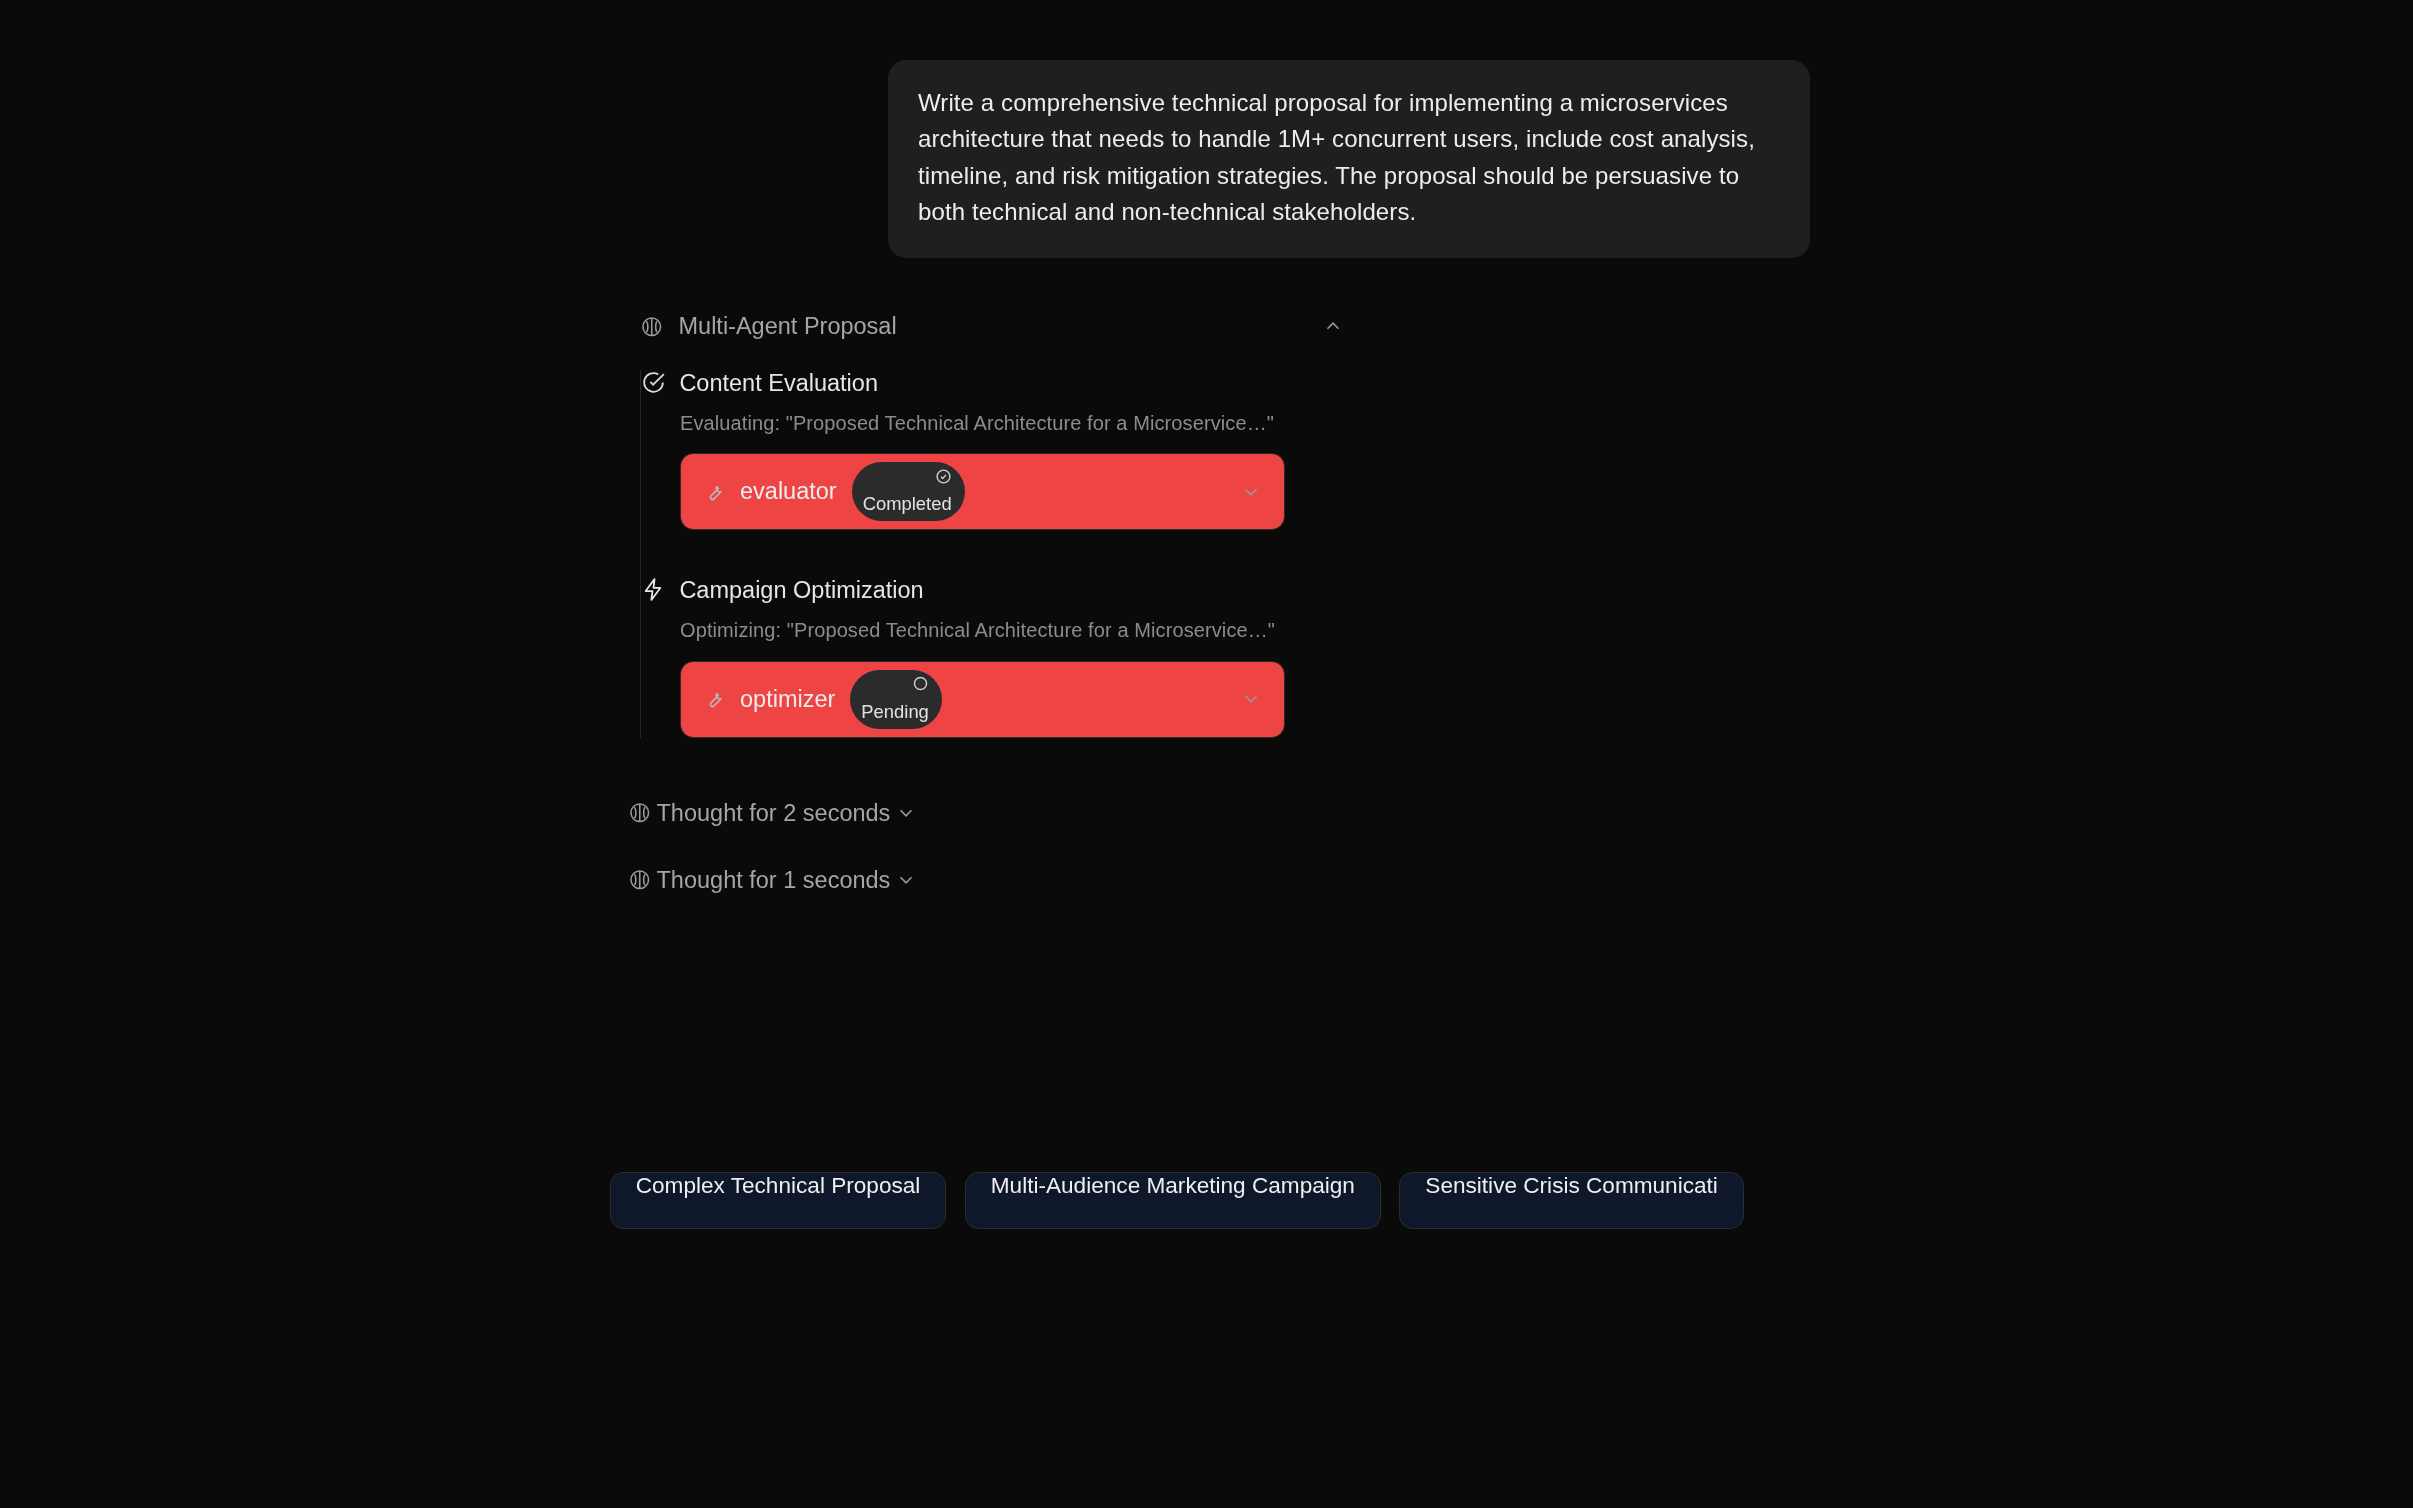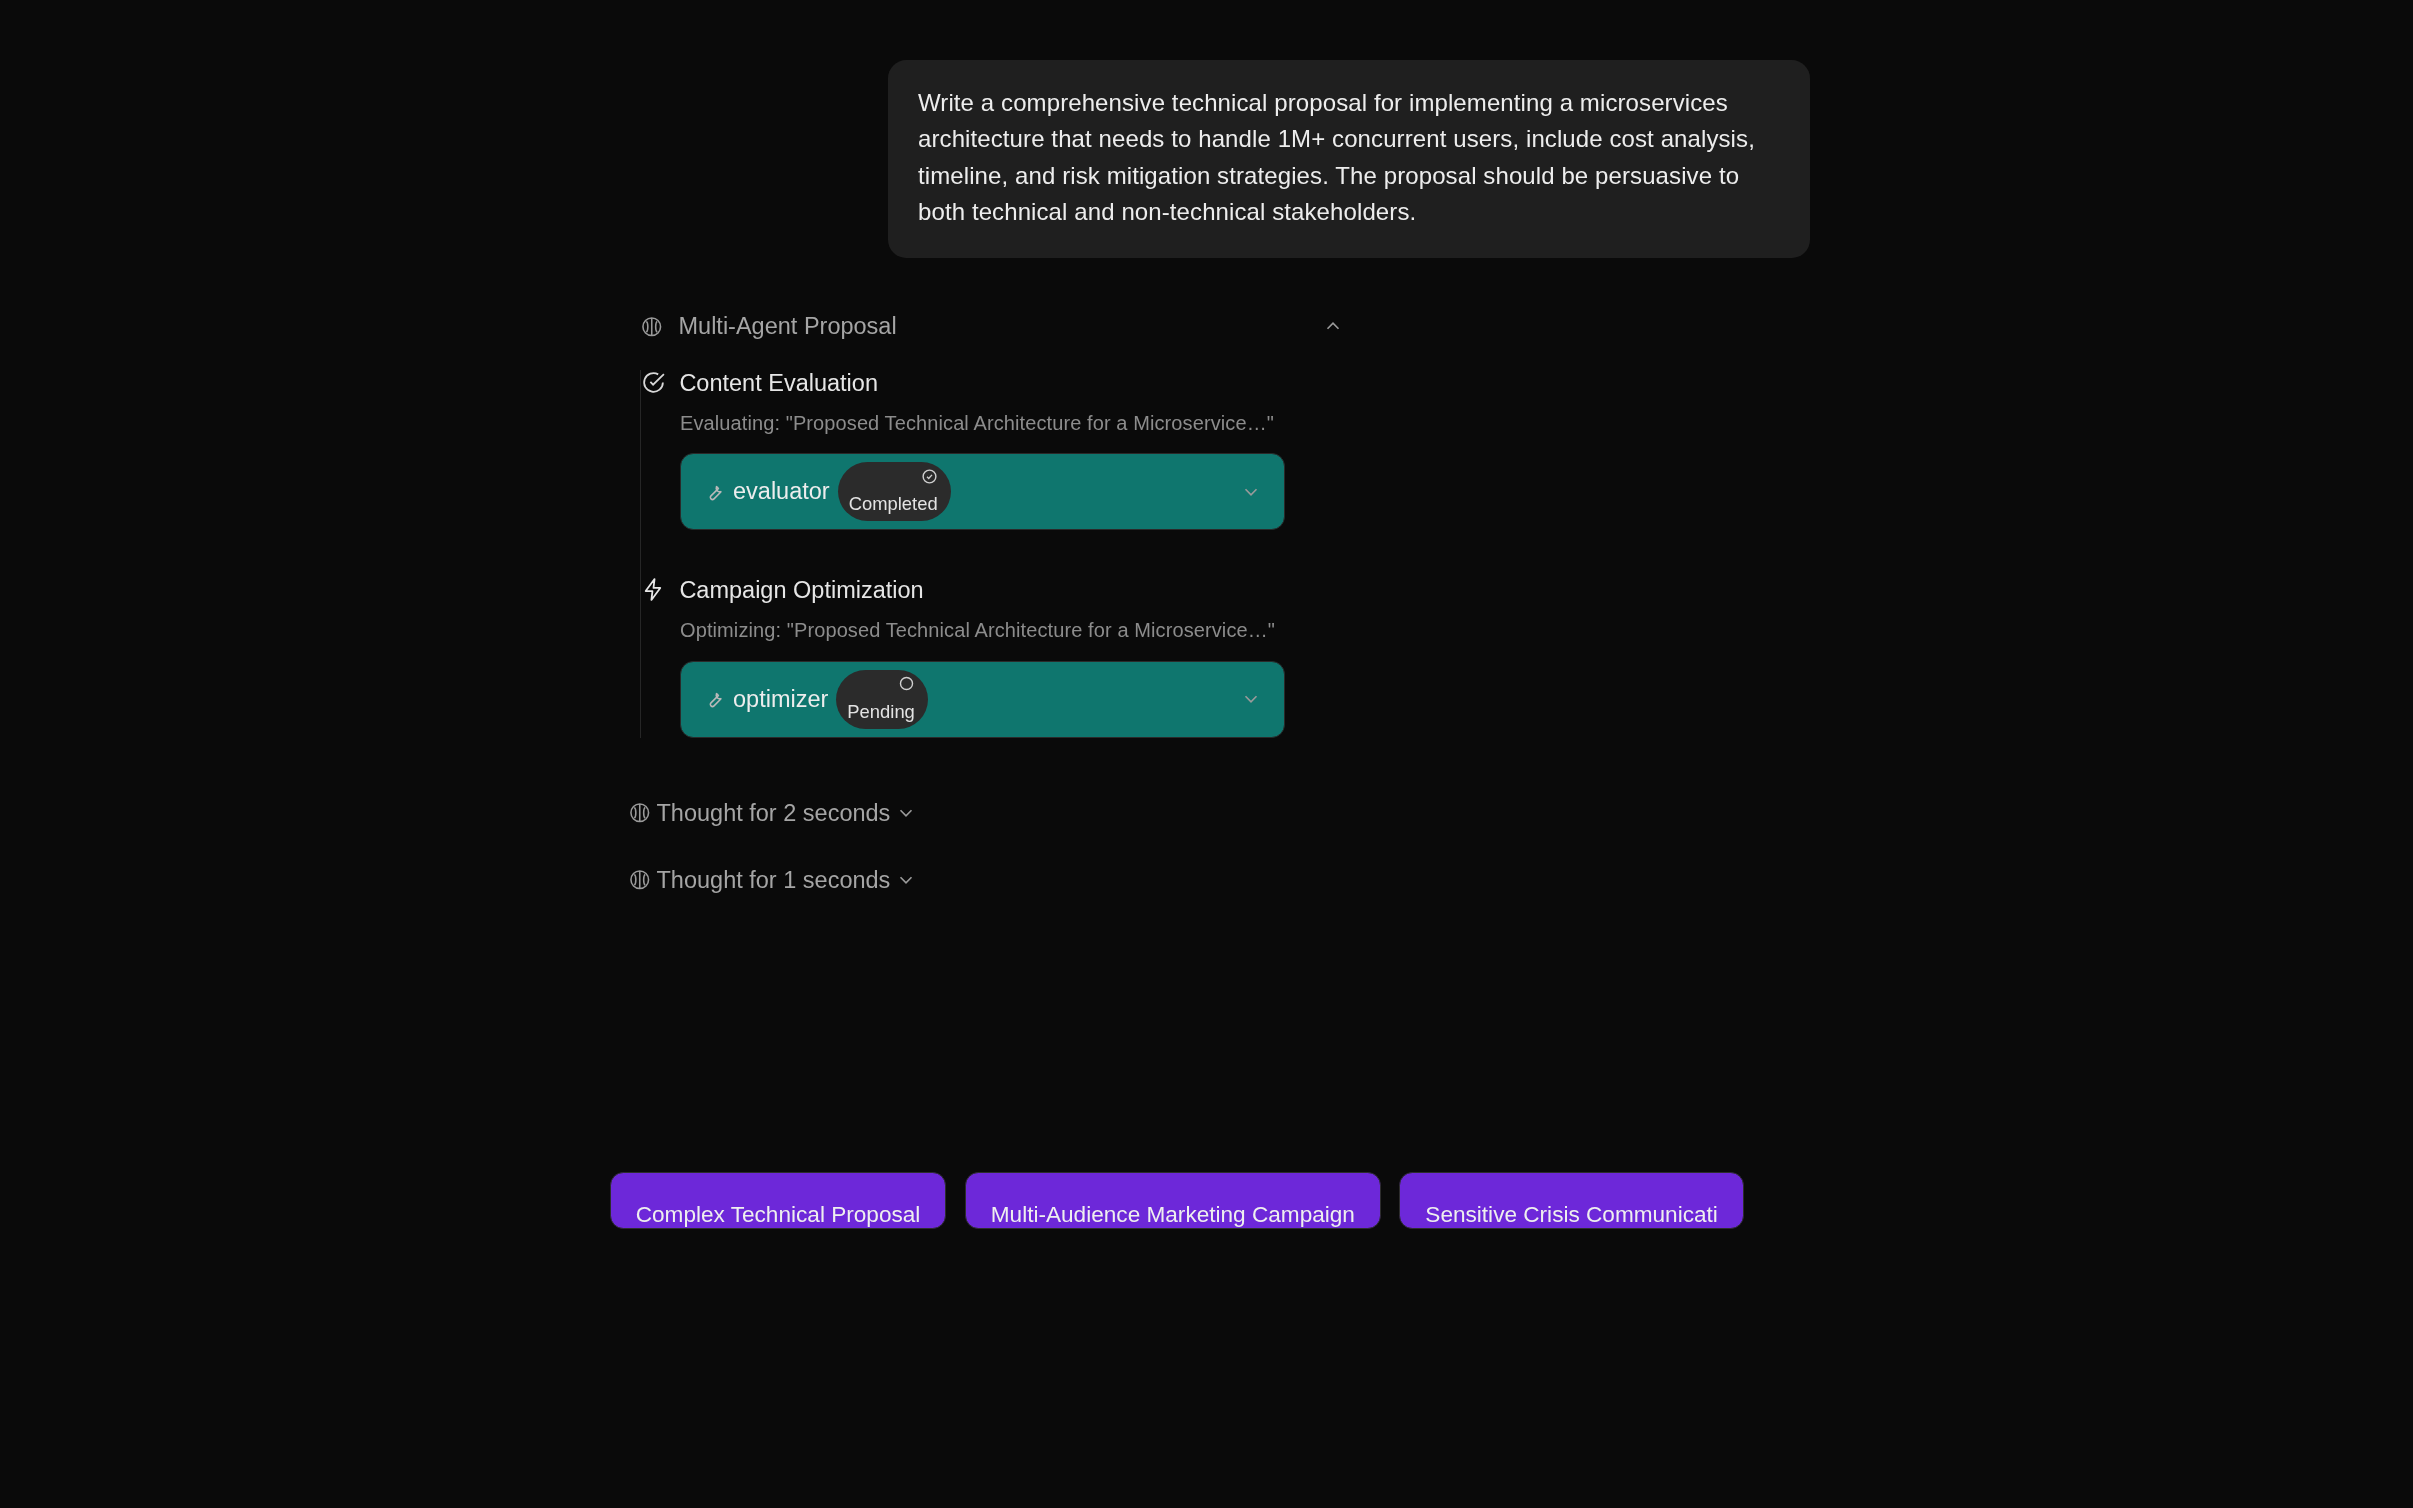--- a/index.html
+++ b/index.html
@@ -82,27 +82,27 @@
   .stage-sub {
     margin-top: 15px;
     font-size: 20px;
     color: #8c8c8c;
     letter-spacing: 0.1px;
   }
   .agent-card {
     margin-top: 18.4px;
     width: 605px;
     height: 77px;
-    background: #0f766e;
+    background: #ef4444;
     border: 0.8px solid #2a2a2a;
     border-radius: 13.4px;
     display: flex;
     align-items: center;
     padding: 0 22px 0 22px;
-    gap: 8px;
+    gap: 15px;
   }
   .agent-name {
     font-size: 23.5px;
     color: #ededed;
   }
   .badge {
     display: inline-flex;
     align-items: flex-end;
     gap: 8.4px;
     background: #2b2b2b;
@@ -133,26 +133,26 @@
     left: 0;
     top: 1172px;
     width: 1207px;
     display: flex;
     gap: 18.4px;
     overflow: hidden;
     padding-left: 6.7px;
   }
   .chip {
     flex: none;
-    background: #6d28d9;
+    background: #0f172a;
     border: 0.8px solid #2d2d2d;
     border-radius: 13.4px;
     height: 57px;
     display: flex;
-    align-items: flex-end;
+    align-items: flex-start;
     padding: 0 25px;
     color: #efefef;
     font-size: 22.6px;
     white-space: nowrap;
   }
 
   
   .composer {
     position: absolute;
     left: 1.7px;

